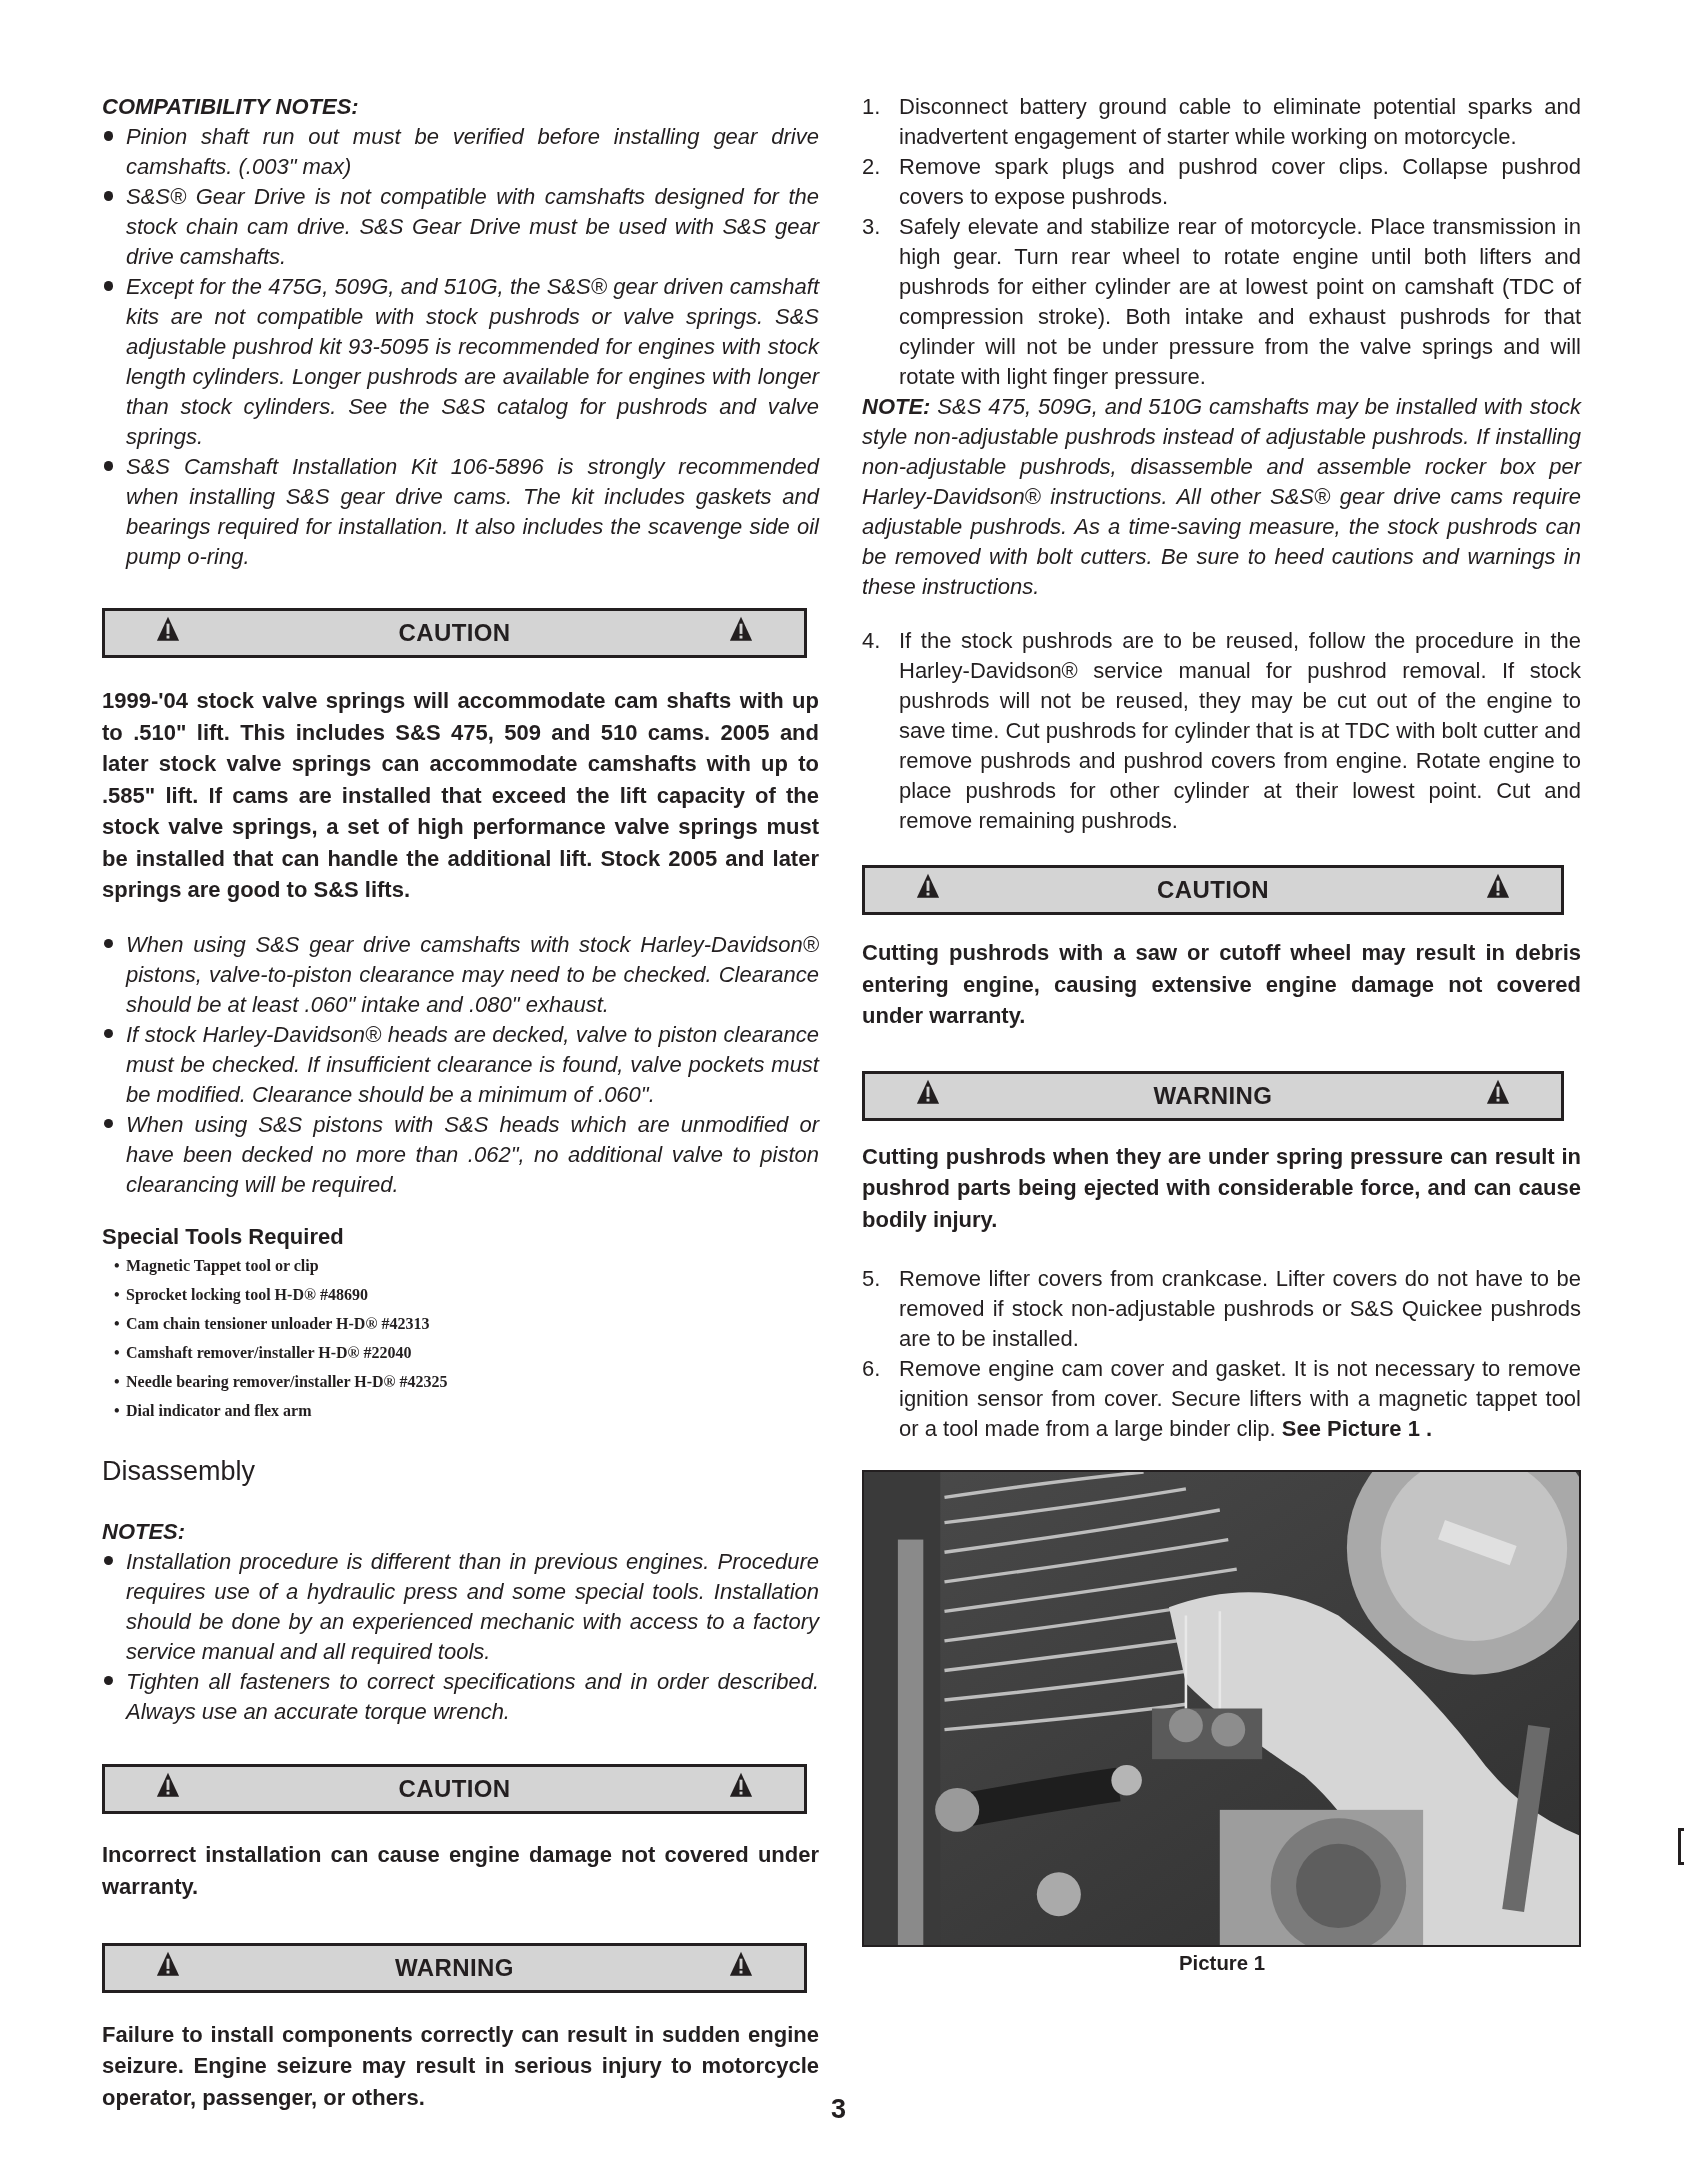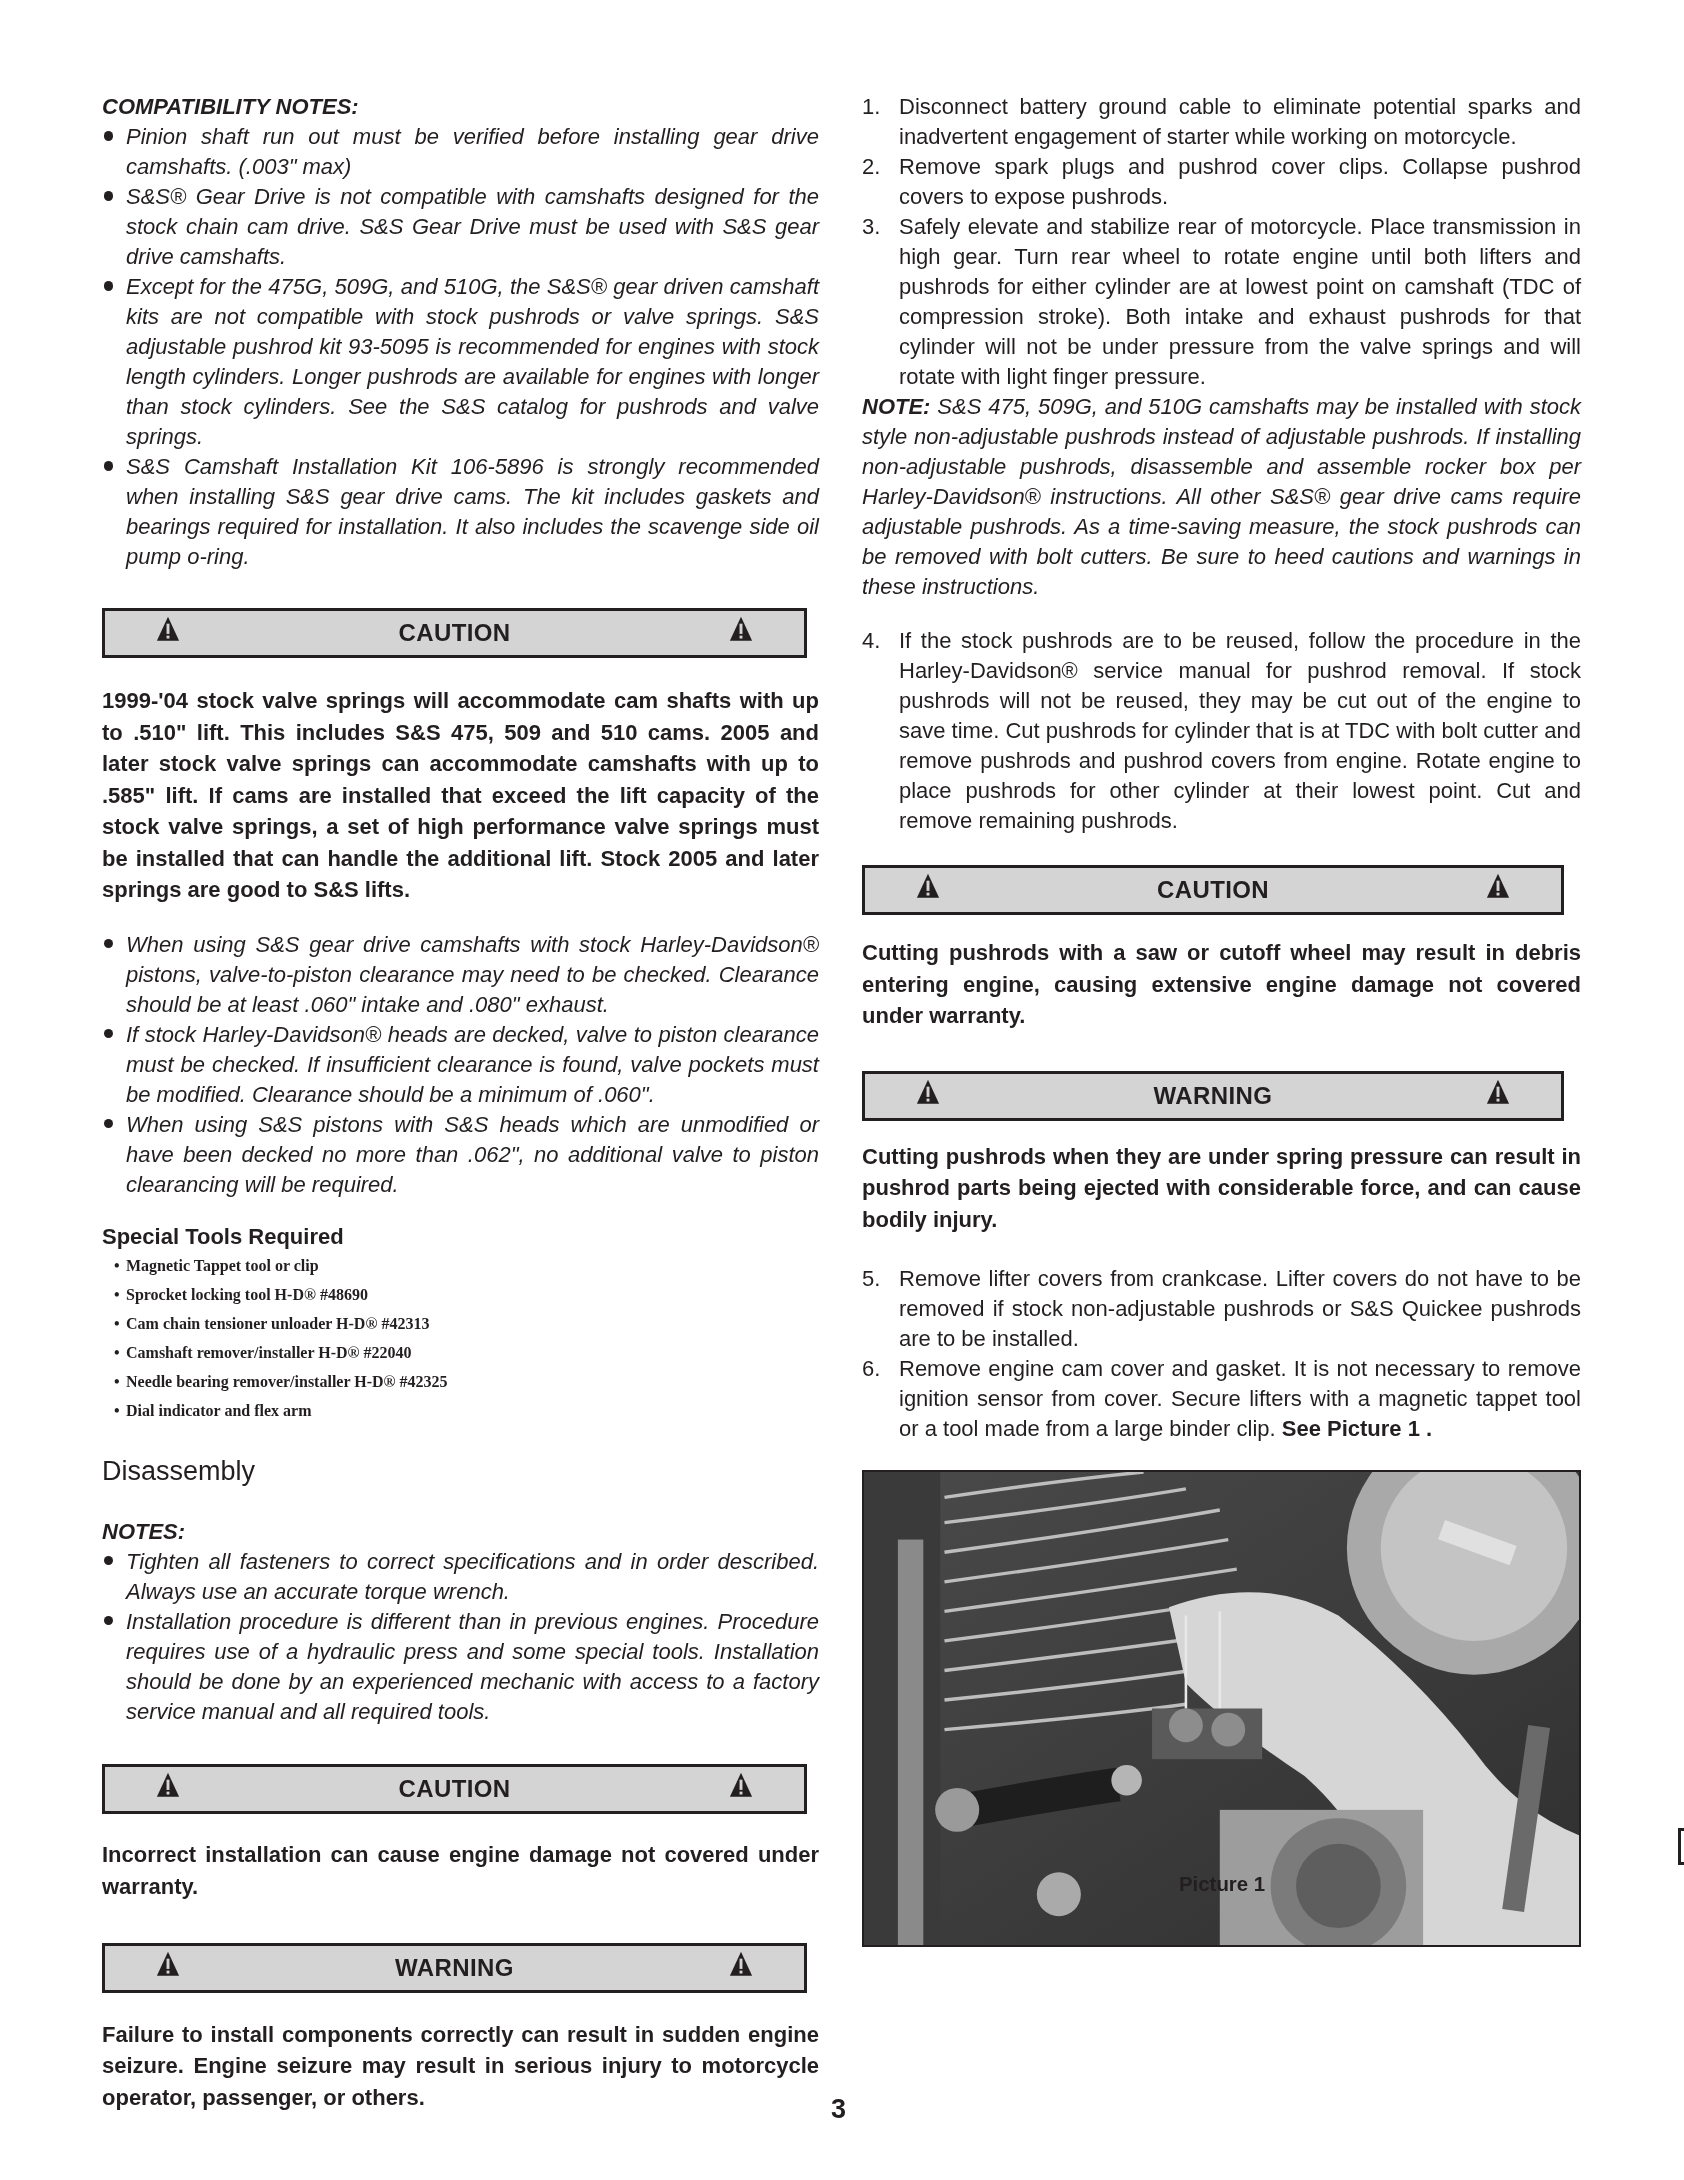--- a/index.html
+++ b/index.html
@@ -56,21 +56,21 @@
   .note-para { font-style: italic; text-align: justify; }
   .note-para .note-label { font-weight: bold; }
 
   .photo {
     position: absolute; left: 862px; top: 1470px;
     width: 719px; height: 477px;
     border: 2.6px solid #231f20;
     background: #6f6f6f;
     overflow: hidden;
   }
-  .caption { position: absolute; left: 1179px; top: 1873px; font-weight: bold; font-size: 20.4px; }
+  .caption { position: absolute; left: 1179px; top: 1952px; font-weight: bold; font-size: 20.4px; }
   .page-num { position: absolute; left: 831px; top: 2094px; font-weight: bold; font-size: 27px; }
   .edge-mark {
     position: absolute; left: 1678px; top: 1828px;
     width: 8.5px; height: 37px;
     border: 3.4px solid #231f20; border-right: none;
   }
 </style>
 </head>
 <body>
 
@@ -117,22 +117,22 @@
     <li><span class="dot">•</span><span>Needle bearing remover/installer H-D® #42325</span></li>
     <li><span class="dot">•</span><span>Dial indicator and flex arm</span></li>
   </ul>
 
   <div style="height:29px"></div>
   <div class="h2">Disassembly</div>
 
   <div style="height:29px"></div>
   <div class="section-head-italic">NOTES:</div>
   <ul class="bullets">
+    <li>Installation procedure is different than in previous engines. Procedure requires use of a hydraulic press and some special tools. Installation should be done by an experienced mechanic with access to a factory service manual and all required tools.</li>
     <li>Tighten all fasteners to correct specifications and in order described. Always use an accurate torque wrench.</li>
-    <li>Installation procedure is different than in previous engines. Procedure requires use of a hydraulic press and some special tools. Installation should be done by an experienced mechanic with access to a factory service manual and all required tools.</li>
   </ul>
 
   <div style="height:37px"></div>
   <div class="alert-box">
     <svg class="tri l" viewBox="0 0 28 30">
         <polygon points="14,1 27,29 1,29" fill="#231f20"></polygon>
         <rect x="12.3" y="9" width="3.4" height="12" fill="#d4d4d4"></rect>
         <rect x="12.3" y="23" width="3.4" height="3.4" fill="#d4d4d4"></rect>
       </svg>
     <span class="alert-label">CAUTION</span>

